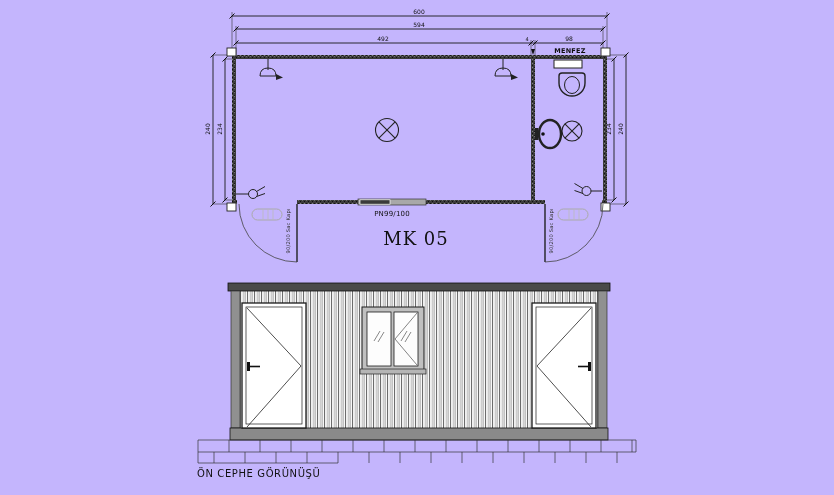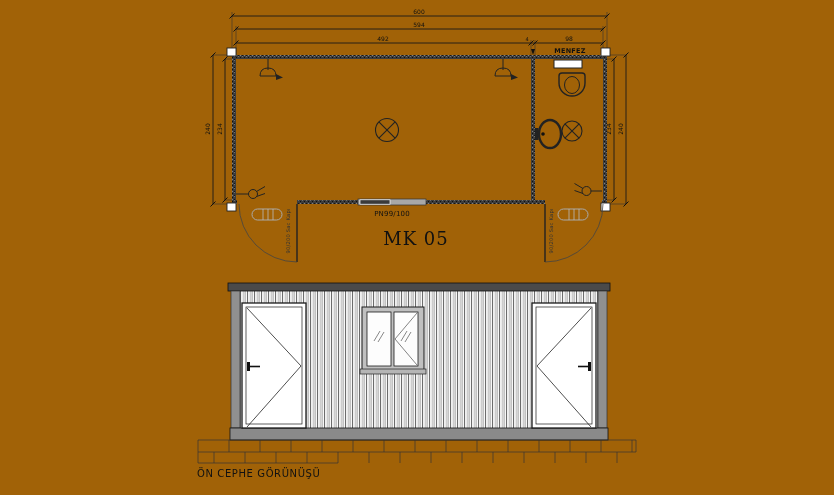--- a/index.html
+++ b/index.html
@@ -1,16 +1,16 @@
 <!DOCTYPE html>
 <html><head>
 <meta charset="utf-8">
 <style>
   html,body{margin:0;padding:0;background:#fff;}
-  .stage{position:relative;width:834px;height:495px;background:#a16207;overflow:hidden;
+  .stage{position:relative;width:834px;height:495px;background:#c4b5fd;overflow:hidden;
          font-family:"DejaVu Sans",sans-serif;}
   svg{position:absolute;left:0;top:0;}
   text{fill:#111;}
   .dim{font-size:6px;}
   .dim-sm{font-size:5px;}
   .lbl-bold{font-size:6.5px;font-weight:bold;letter-spacing:.3px;}
   .lbl{font-size:7px;letter-spacing:.2px;}
   .door-lbl{font-size:5.2px;fill:#333;letter-spacing:.2px;}
   .title{font-family:"DejaVu Serif",serif;font-size:18px;letter-spacing:1px;}
   .caption{font-size:10px;letter-spacing:.6px;}

